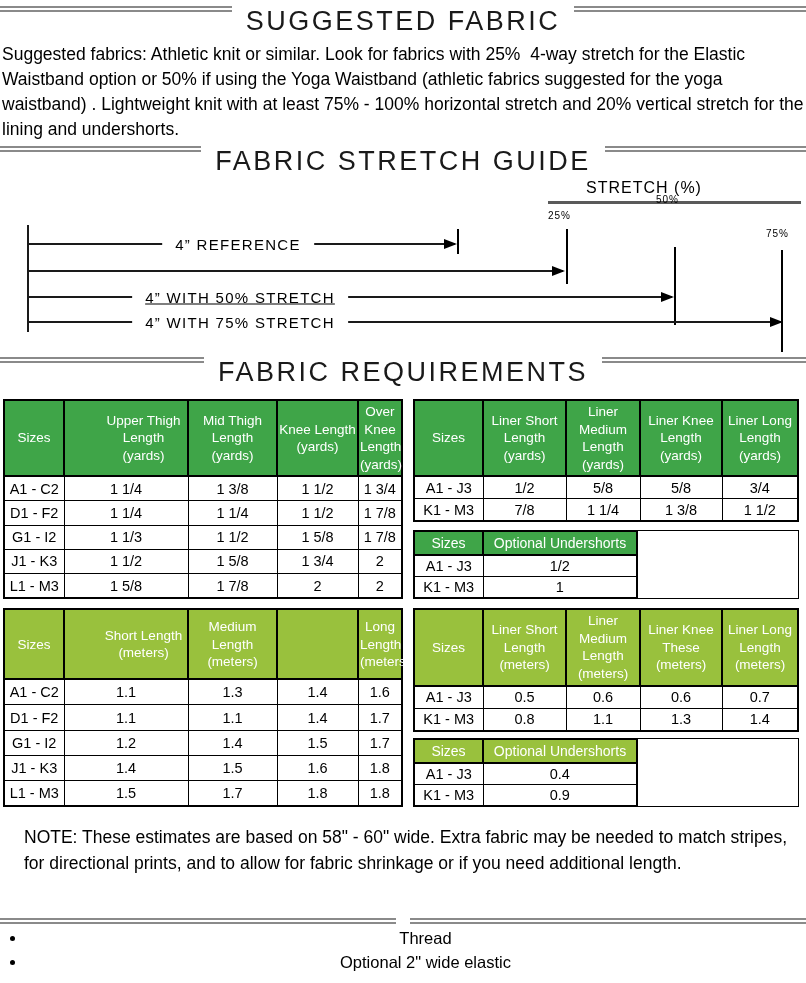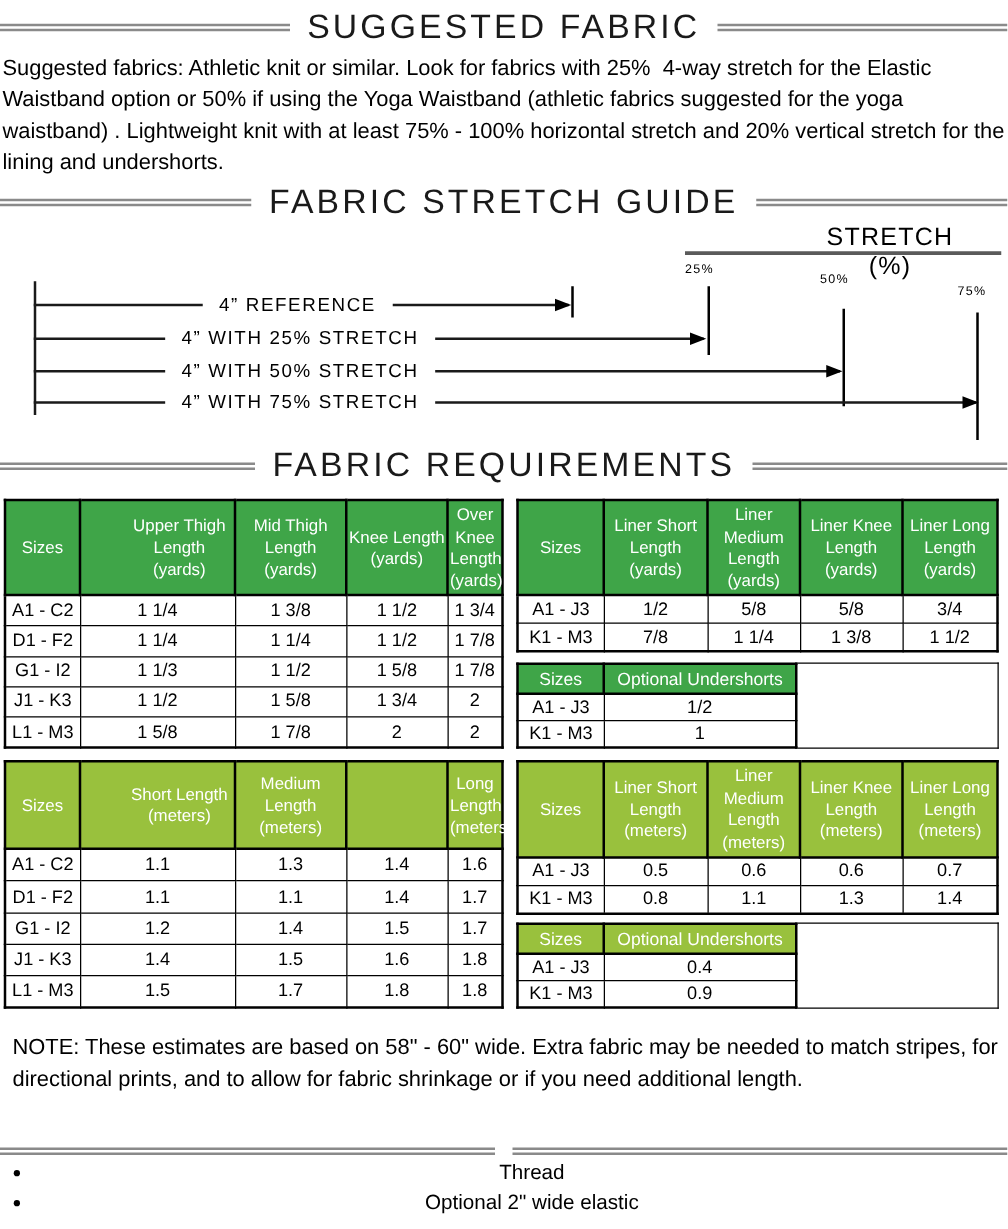--- a/index.html
+++ b/index.html
@@ -2,53 +2,53 @@
 <html style="--green-yards: #3FA548; --green-meters: #99C13D;"><head>
 <meta charset="utf-8">
 <style>
   html, body { margin:0; padding:0; }
   body {
     width:806px; height:983px; overflow:hidden;
     background:#ffffff; color:#000;
     font-family:"Liberation Sans", sans-serif;
   }
   
-  .heading-row { display:flex; align-items:center; gap:14px; }
+  .heading-row { display:flex; align-items:flex-start; gap:14px; }
   .dline { flex:1; height:6px; border-top:2px solid #8a8a8a; border-bottom:2px solid #8a8a8a; box-sizing:border-box; }
   .heading-text { font-size:27px; letter-spacing:2.5px; white-space:nowrap; color:#1a1a1a; }
   .h1 { margin-top:6px; }
   .h2 { margin-top:4px; }
   .h3 { margin-top:2px; }
   .h4 { margin-top:42px; }
   
   .para { font-size:17.5px; line-height:25px; margin:5px 0 0 2px; white-space:pre-wrap; }
-  .note { font-size:17.5px; line-height:26px; margin:17px 0 0 0; padding-left:10px; }
+  .note { font-size:17.5px; line-height:26px; margin:17px 0 0 0; padding-left:24px; }
   
   .diagram { position:relative; height:178px; }
-  .d-axis-title { position:absolute; left:647px; top:2px; width:130px; text-align:center; font-size:20px; letter-spacing:1px; }
+  .d-axis-title { position:absolute; left:579px; top:2px; width:130px; text-align:center; font-size:16px; letter-spacing:1px; }
   .d-underline { position:absolute; left:548px; top:24px; width:253px; height:3px; background:#5a5a5a; }
   .d-ticklabel { position:absolute; font-size:10px; letter-spacing:1px; }
   .d-tl-25 { left:548px; top:33px; }
-  .d-tl-50 { left:656px; top:41px; }
+  .d-tl-50 { left:656px; top:17px; }
   .d-tl-75 { left:766px; top:51px; }
   .d-tick { position:absolute; width:2px; background:#000; }
   .d-tick-ref { left:457px; top:52px; height:25px; }
   .d-tick-25  { left:566px; top:52px; height:55px; }
   .d-tick-50  { left:674px; top:70px; height:78px; }
   .d-tick-75  { left:781px; top:73px; height:102px; }
   .d-vline { position:absolute; left:27px; top:48px; width:2px; height:107px; background:#1a1a1a; }
   .d-line { position:absolute; left:27px; height:2px; background:#1a1a1a; }
   .d-line-1 { top:66px;  width:428px; }
   .d-line-2 { top:93px;  width:536px; }
   .d-line-3 { top:119px; width:645px; }
   .d-line-4 { top:144px; width:754px; }
   .d-label { position:absolute; transform:translate(-50%,-50%); background:#fff; padding:0 13px; font-size:15px; letter-spacing:1.3px; white-space:nowrap; }
   .d-lab-1 { left:238px; top:67px; }
   .d-lab-2 { left:240px; top:94px; }
-  .d-lab-3 { left:240px; top:120px; }
+  .d-lab-3 { left:240px; top:120px;text-decoration:underline; }
   .d-lab-4 { left:240px; top:145px; }
   .d-arrow { position:absolute; width:0; height:0; border-top:5px solid transparent; border-bottom:5px solid transparent; border-left:13px solid #000; }
   .d-ar-1 { left:444px; top:62px; }
   .d-ar-2 { left:552px; top:89px; }
   .d-ar-3 { left:661px; top:115px; }
   .d-ar-4 { left:770px; top:140px; }
   
   .tables-row { display:flex; margin-left:3px; }
   .yards-row { margin-top:11px; }
   .meters-row { margin-top:9px; }
@@ -108,21 +108,20 @@
   <div class="d-tick d-tick-50"></div>
   <div class="d-tick d-tick-75"></div>
   <div class="d-vline"></div>
 
   <div class="d-line d-line-1"></div>
   <div class="d-arrow d-ar-1"></div>
   <div class="d-label d-lab-1">4” REFERENCE</div>
 
   <div class="d-line d-line-2"></div>
   <div class="d-arrow d-ar-2"></div>
-  <div class="d-label d-lab-2">4” WITH 25% STRETCH</div>
 
   <div class="d-line d-line-3"></div>
   <div class="d-arrow d-ar-3"></div>
   <div class="d-label d-lab-3">4” WITH 50% STRETCH</div>
 
   <div class="d-line d-line-4"></div>
   <div class="d-arrow d-ar-4"></div>
   <div class="d-label d-lab-4">4” WITH 75% STRETCH</div>
 </div>
 
@@ -282,21 +281,21 @@
         </tr>
       </tbody>
     </table>
   <div class="right-col">
     <table class="tbl tbl-main tbl-liner light">
         <thead>
           <tr>
             <th>Sizes</th>
             <th>Liner Short Length (meters)</th>
             <th>Liner Medium Length (meters)</th>
-            <th>Liner Knee Length (meters)</th>
+            <th>Liner Knee These (meters)</th>
             <th>Liner Long Length (meters)</th>
           </tr>
         </thead>
         <tbody>
           <tr>
             <td>A1 - J3</td>
             <td>0.5</td>
             <td>0.6</td>
             <td>0.6</td>
             <td>0.7</td>

